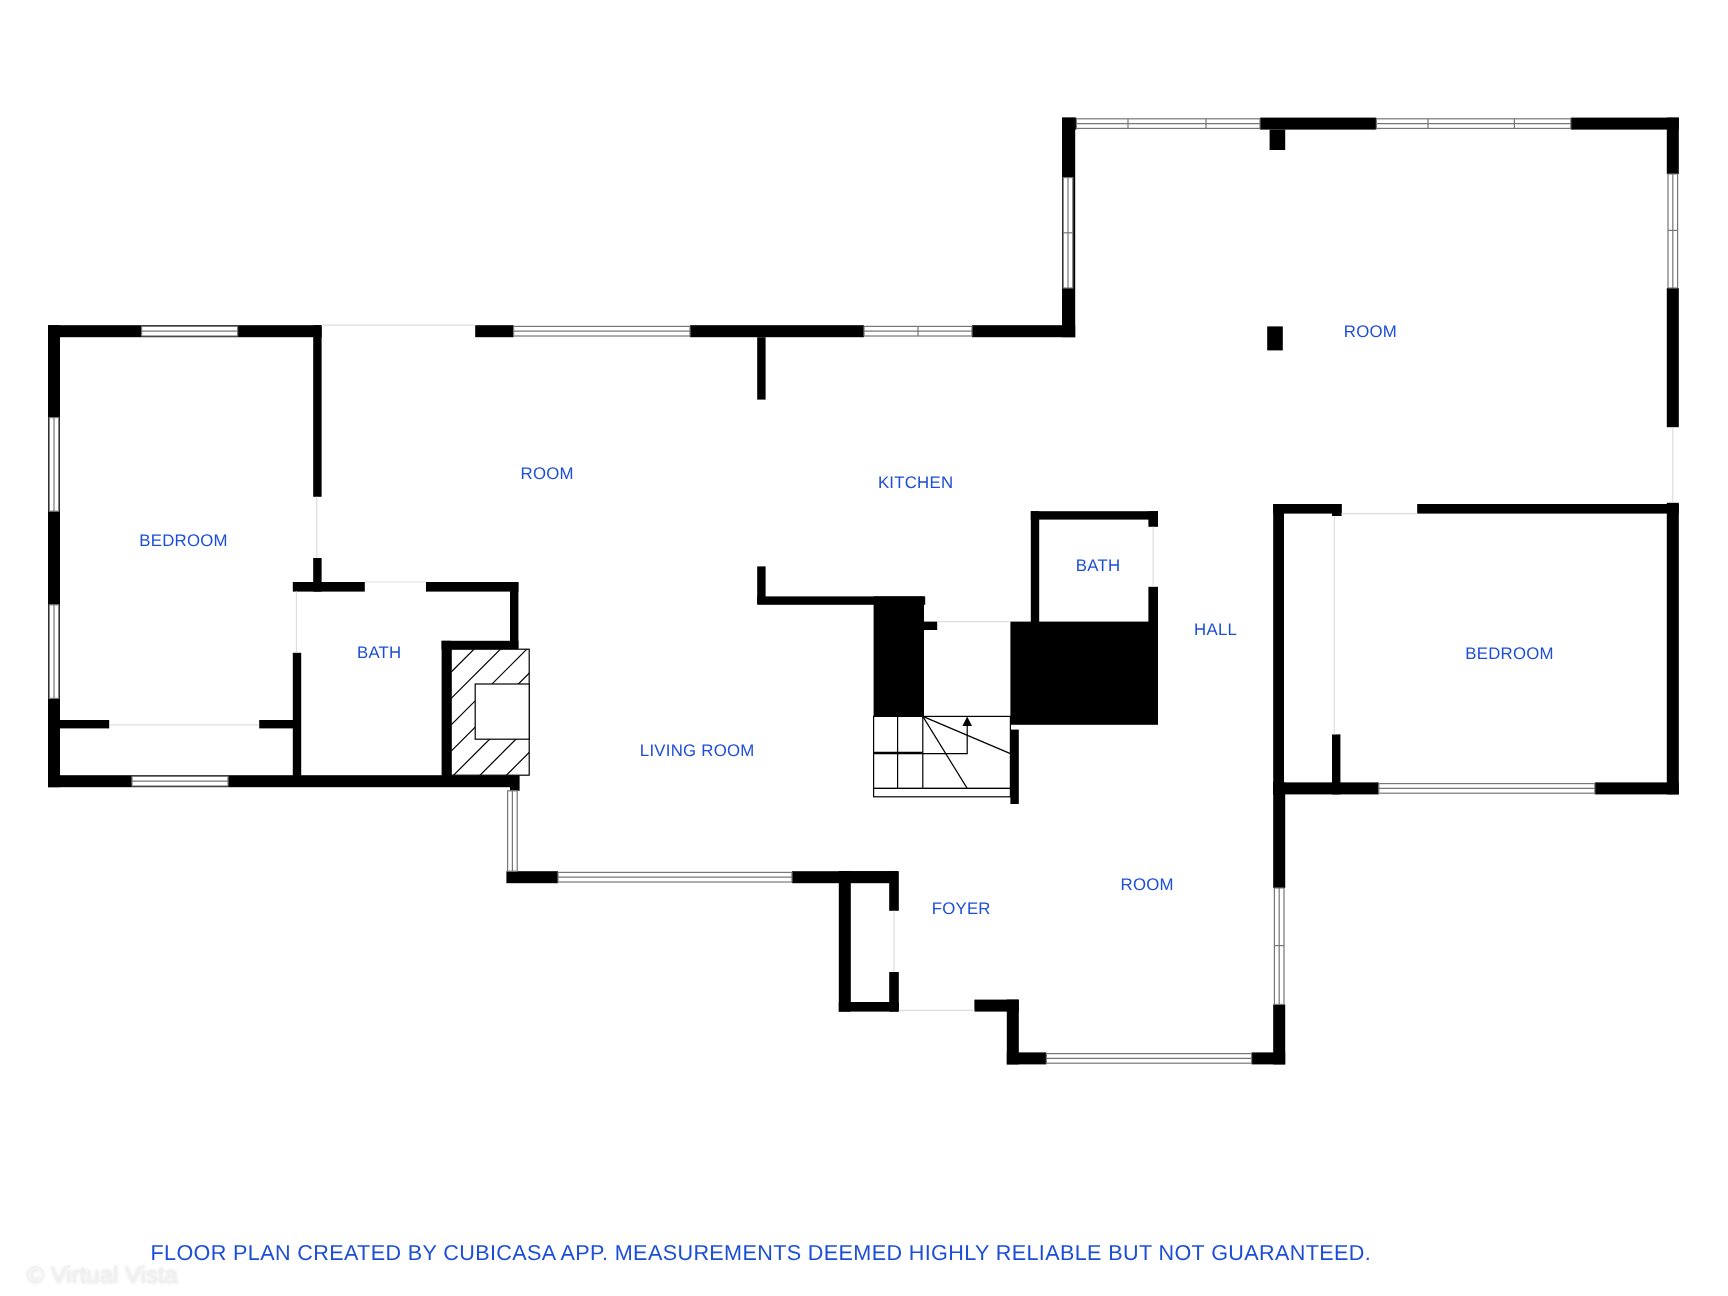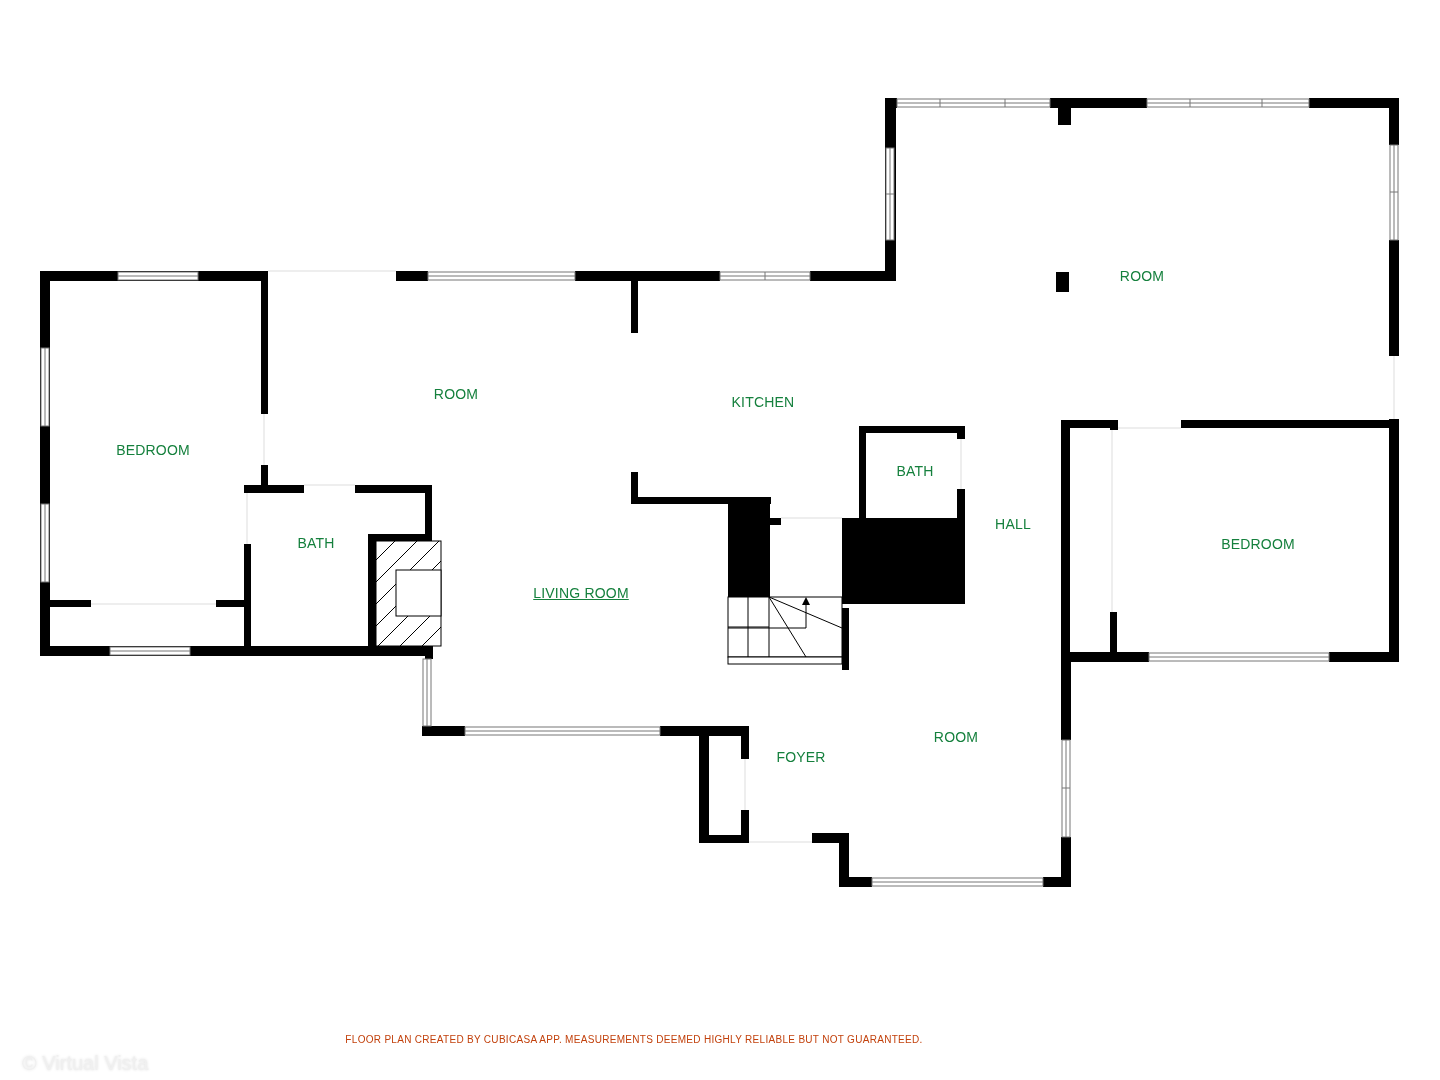--- a/index.html
+++ b/index.html
@@ -3,22 +3,22 @@
 <meta charset="utf-8">
 <style>
   html, body { margin: 0; padding: 0; background: #ffffff; }
   body { width: 1440px; height: 1080px; position: relative; overflow: hidden; font-family: "Liberation Sans", sans-serif; }
   #plan { position: absolute; left: 0; top: 0; width: 1440px; height: 1080px; }
   .wall { fill: #000000; }
   .win { fill: #ffffff; stroke: #777777; stroke-width: 1; }
   .winline { stroke: #777777; stroke-width: 1; }
   .opening { stroke: #dddddd; stroke-width: 1; }
   .thin { stroke: #000000; stroke-width: 1; fill: none; }
-  .room-label { position: absolute; font-size: 14px; color: #15803d; letter-spacing: 0.2px; transform: translate(-50%, -50%); white-space: nowrap; }
-  .footer-note { position: absolute; left: 0; width: 1268px; top: 1034px; text-align: center; font-size: 10px; color: #c2410c; letter-spacing: 0.3px; }
+  .room-label { position: absolute; font-size: 14px; color: #1d4ed8; letter-spacing: 0.2px; transform: translate(-50%, -50%); white-space: nowrap; }
+  .footer-note { position: absolute; left: 0; width: 1268px; top: 1034px; text-align: center; font-size: 18px; color: #1d4ed8; letter-spacing: 0.3px; }
   .watermark { position: absolute; left: 22px; top: 1052px; font-size: 20px; color: #f0f0f0; text-shadow: 0 0 3px #dcdcdc; }
 </style>
 </head>
 <body>
 
 <svg id="plan" viewBox="0 0 1440 1080" xmlns="http://www.w3.org/2000/svg">
   <g>
 
     <rect class="wall" x="40" y="271" width="10" height="385"></rect>
     <rect class="wall" x="40" y="271" width="228" height="10"></rect>
@@ -174,18 +174,18 @@
 </svg>
 
 <div class="room-label" style="left:153px;top:450px;">BEDROOM</div>
 <div class="room-label" style="left:456px;top:394px;">ROOM</div>
 <div class="room-label" style="left:763px;top:402px;text-align:right;">KITCHEN</div>
 <div class="room-label" style="left:1142px;top:276px;">ROOM</div>
 <div class="room-label" style="left:316px;top:543px;">BATH</div>
 <div class="room-label" style="left:915px;top:471px;">BATH</div>
 <div class="room-label" style="left:1013px;top:524px;">HALL</div>
 <div class="room-label" style="left:1258px;top:544px;">BEDROOM</div>
-<div class="room-label" style="left:581px;top:593px;text-decoration:underline;">LIVING ROOM</div>
+<div class="room-label" style="left:581px;top:625px;">LIVING ROOM</div>
 <div class="room-label" style="left:801px;top:757px;">FOYER</div>
 <div class="room-label" style="left:956px;top:737px;">ROOM</div>
 
 <div class="footer-note">FLOOR PLAN CREATED BY CUBICASA APP. MEASUREMENTS DEEMED HIGHLY RELIABLE BUT NOT GUARANTEED.</div>
 <div class="watermark">© Virtual Vista</div>
 
 </body></html>

